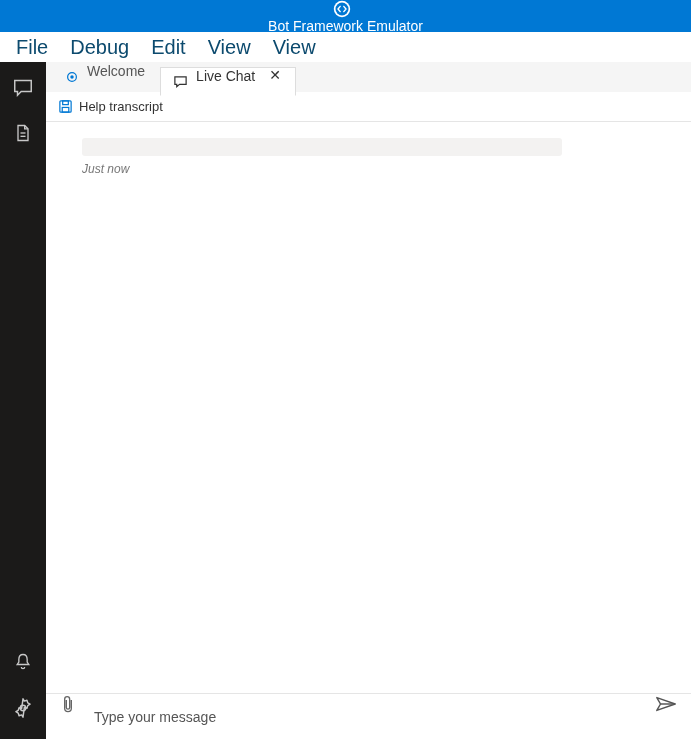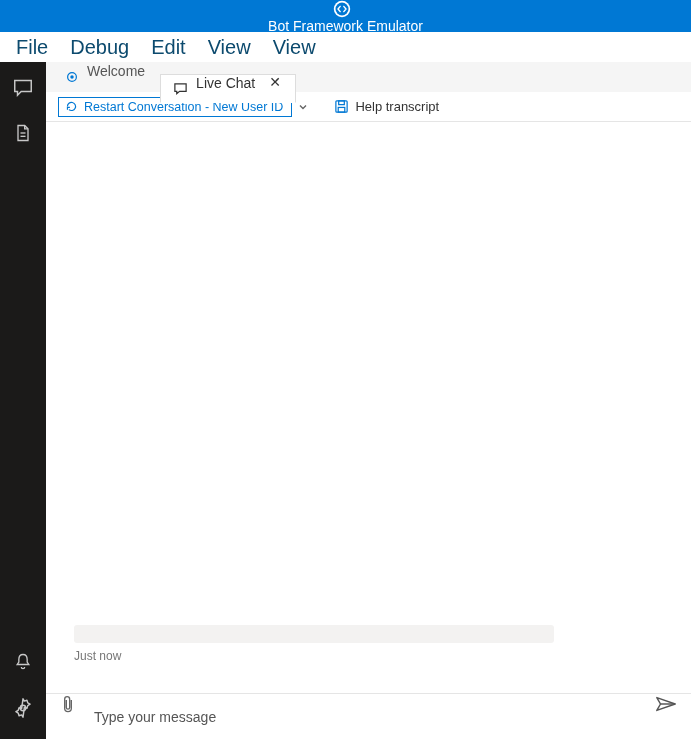--- a/index.html
+++ b/index.html
@@ -104,21 +104,21 @@
       background: transparent;
     }
     .tab.inactive {
       color: #555;
     }
     .tab.active {
       background: #fff;
       border-color: #ddd;
       border-bottom: 1px solid #fff;
       position: relative;
-      top: 12px;
+      top: 5px;
     }
     .tab .tab-icon { display: flex; align-items: center; }
     .tab .close {
       font-size: 14px;
       line-height: 1;
       color: #333;
       margin-left: 6px;
     }
 
     
@@ -157,23 +157,24 @@
       color: #333;
       font-size: 13px;
     }
     .save-transcript .icon-wrap { color: #0078d4; display: flex; }
 
     
     .chat-area {
       flex: 1;
       display: flex;
       flex-direction: column;
-      justify-content: flex-end;
-      padding: 16px 20px 8px 28px;
+      justify-content: flex-start;
+      padding: 16px 20px 8px 36px;
       min-height: 0;
+      font-style: italic;
     }
     .msg-placeholder {
       background: #f3f2f1;
       border-radius: 3px;
       width: 480px;
       height: 18px;
       margin-bottom: 6px;
     }
     .timestamp {
       color: #777;
@@ -273,36 +274,20 @@
           <svg width="15" height="15" viewBox="0 0 16 16" fill="none" stroke="#333" stroke-width="1.3">
             <path d="M2 3 h12 v8 h-7 l-3 2.5 v-2.5 h-2 z"></path>
           </svg>
         </span>
         <span>Live Chat</span>
         <span class="close">✕</span>
       </div>
     </div>
 
     <div class="toolbar">
-      <div class="restart-wrap">
-        <div class="restart-btn">
-          <span>
-            <svg width="13" height="13" viewBox="0 0 16 16" fill="none" stroke="#0078d4" stroke-width="1.4">
-              <path d="M3 8 a5 5 0 1 1 1.8 3.8"></path>
-              <path d="M3 12 v-3 h3"></path>
-            </svg>
-          </span>
-          <span>Restart Conversation - New User ID</span>
-        </div>
-        <span class="restart-caret">
-          <svg width="10" height="10" viewBox="0 0 10 10" fill="none" stroke="#666" stroke-width="1.4">
-            <path d="M2 3.5 L5 6.5 L8 3.5"></path>
-          </svg>
-        </span>
-      </div>
       <div class="save-transcript">
         <span class="icon-wrap">
           <svg width="15" height="15" viewBox="0 0 16 16" fill="none" stroke="#0078d4" stroke-width="1.3">
             <rect x="2" y="2" width="12" height="12" rx="1"></rect>
             <rect x="5" y="2" width="6" height="4"></rect>
             <rect x="4.5" y="9" width="7" height="5"></rect>
           </svg>
         </span>
         <span>Help transcript</span>
       </div>

